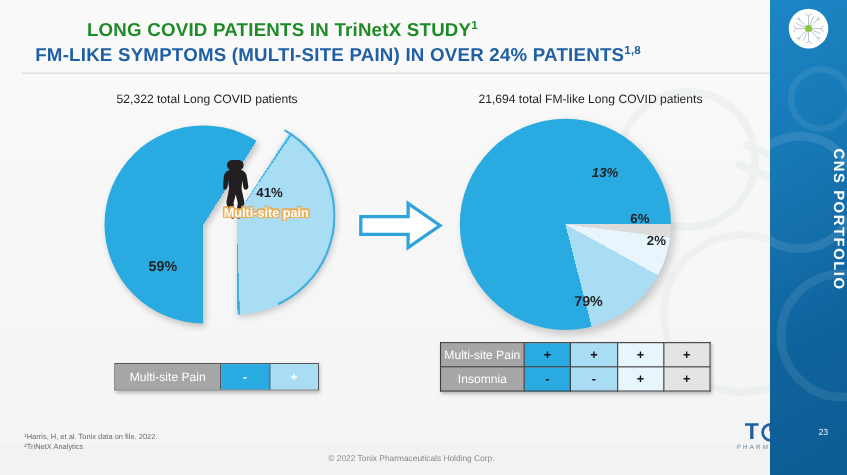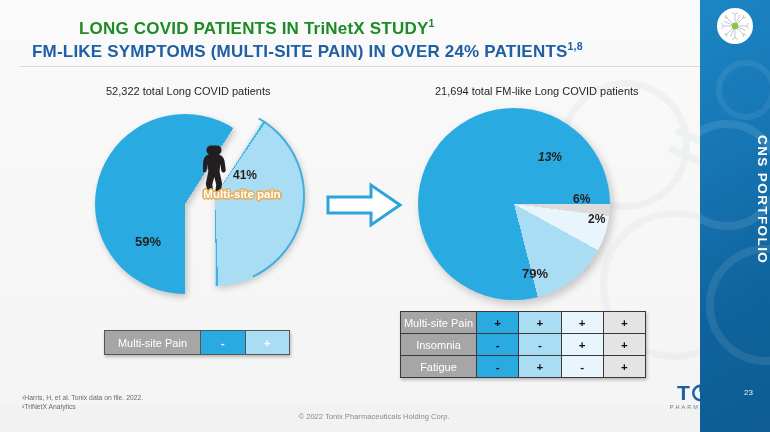--- a/index.html
+++ b/index.html
@@ -242,27 +242,20 @@
         <td class="c1">+</td>
         <td class="c2">+</td>
         <td class="c3">+</td>
         <td class="c4">+</td>
       </tr>
       <tr>
         <td class="rowname">Insomnia</td>
         <td class="c1">-</td>
         <td class="c2">-</td>
         <td class="c3">+</td>
-        <td class="c4">+</td>
-      </tr>
-      <tr>
-        <td class="rowname">Fatigue</td>
-        <td class="c1">-</td>
-        <td class="c2">+</td>
-        <td class="c3">-</td>
         <td class="c4">+</td>
       </tr>
     </tbody>
   </table>
 
   <div class="foot">
     <div>¹Harris, H, et al. Tonix data on file. 2022.</div>
     <div>²TriNetX Analytics</div>
   </div>
   <div class="copyright">© 2022 Tonix Pharmaceuticals Holding Corp.</div>

